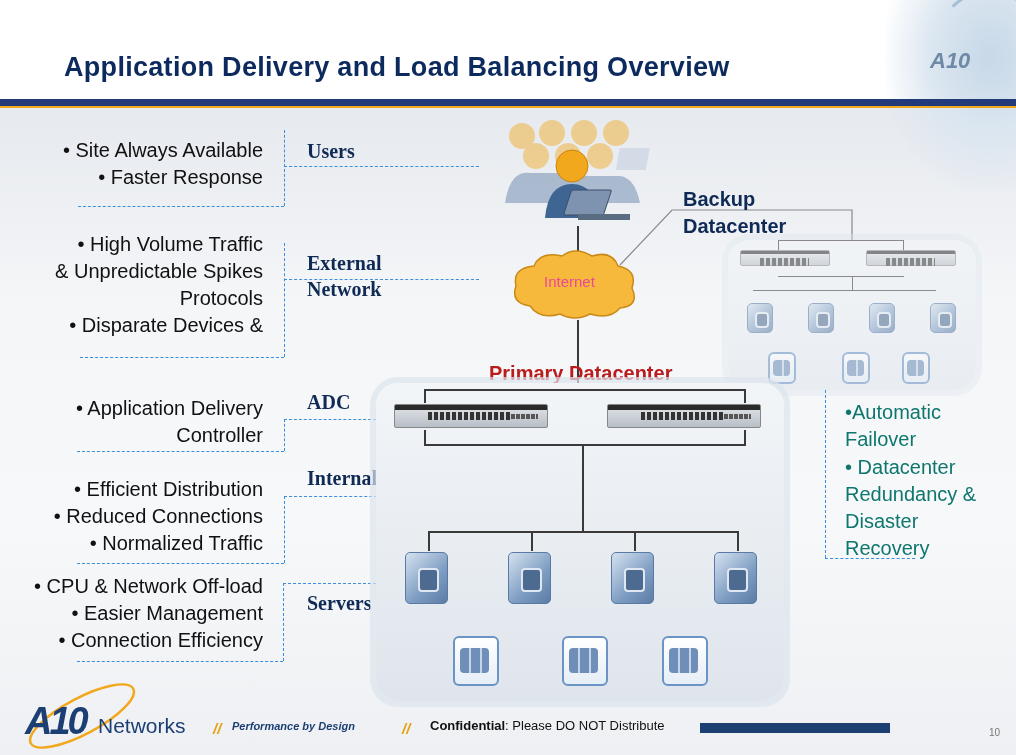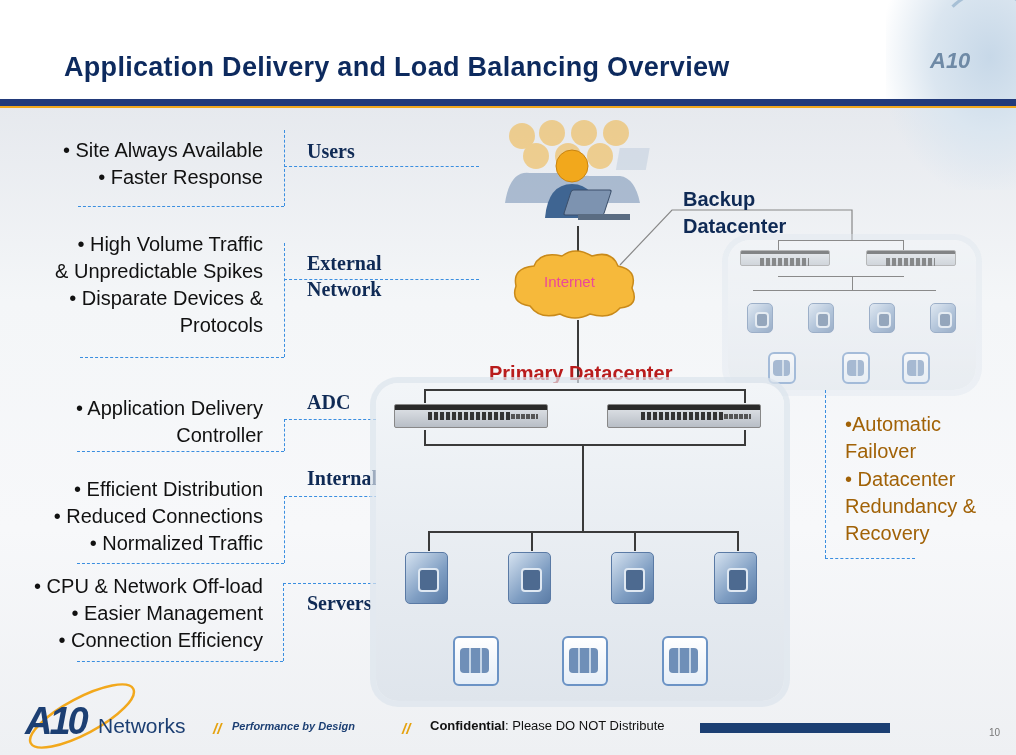--- a/index.html
+++ b/index.html
@@ -56,22 +56,22 @@
 <div class="hbar"></div>
 <div class="hbar2"></div>
 
 <div class="bul" style="top:137px;">
   <div>• Site Always Available</div>
   <div>• Faster Response</div>
 </div>
 <div class="bul" style="top:231px;">
   <div>• High Volume Traffic</div>
   <div>&amp; Unpredictable Spikes</div>
+  <div>Protocols</div>
   <div>• Disparate Devices &amp;</div>
-  <div>Protocols</div>
 </div>
 <div class="bul" style="top:395px;">
   <div>• Application Delivery</div>
   <div>Controller</div>
 </div>
 <div class="bul" style="top:476px;">
   <div>• Efficient Distribution</div>
   <div>• Reduced Connections</div>
   <div>• Normalized Traffic</div>
 </div>
@@ -164,25 +164,26 @@
 <div class="server faded" style="left:747px;top:303px;width:24px;height:28px;"></div>
 <div class="server faded" style="left:808px;top:303px;width:24px;height:28px;"></div>
 <div class="server faded" style="left:869px;top:303px;width:24px;height:28px;"></div>
 <div class="server faded" style="left:930px;top:303px;width:24px;height:28px;"></div>
 <div class="vm faded" style="left:768px;top:352px;width:24px;height:28px;"></div>
 <div class="vm faded" style="left:842px;top:352px;width:24px;height:28px;"></div>
 <div class="vm faded" style="left:902px;top:352px;width:24px;height:28px;"></div>
 
 <div class="dash-v" style="left:825px;top:390px;height:168px;"></div>
 <div class="dash-h" style="left:825px;top:558px;width:90px;"></div>
-<div class="abs" style="left:845px;top:399px;font-size:20px;line-height:27.3px;color:#a16207;margin-top:12px;">
+<div class="abs" style="left:845px;top:399px;font-size:20px;line-height:27.3px;color:#0f766e;">
   <div>•Automatic</div>
   <div>Failover</div>
   <div>• Datacenter</div>
   <div>Redundancy &amp;</div>
+  <div>Disaster</div>
   <div>Recovery</div>
 </div>
 
 <div class="abs" style="left:489px;top:362px;font-size:20px;font-weight:bold;color:#b91c1c;">Primary Datacenter</div>
 <div class="panel" style="left:376px;top:383px;width:408px;height:318px;"></div>
 <div class="line" style="left:424px;top:389px;width:322px;height:2px;"></div>
 <div class="line" style="left:424px;top:389px;width:2px;height:14px;"></div>
 <div class="line" style="left:744px;top:389px;width:2px;height:14px;"></div>
 <div class="switch" style="left:394px;top:404px;width:152px;height:22px;">
     <div class="ports"></div>

